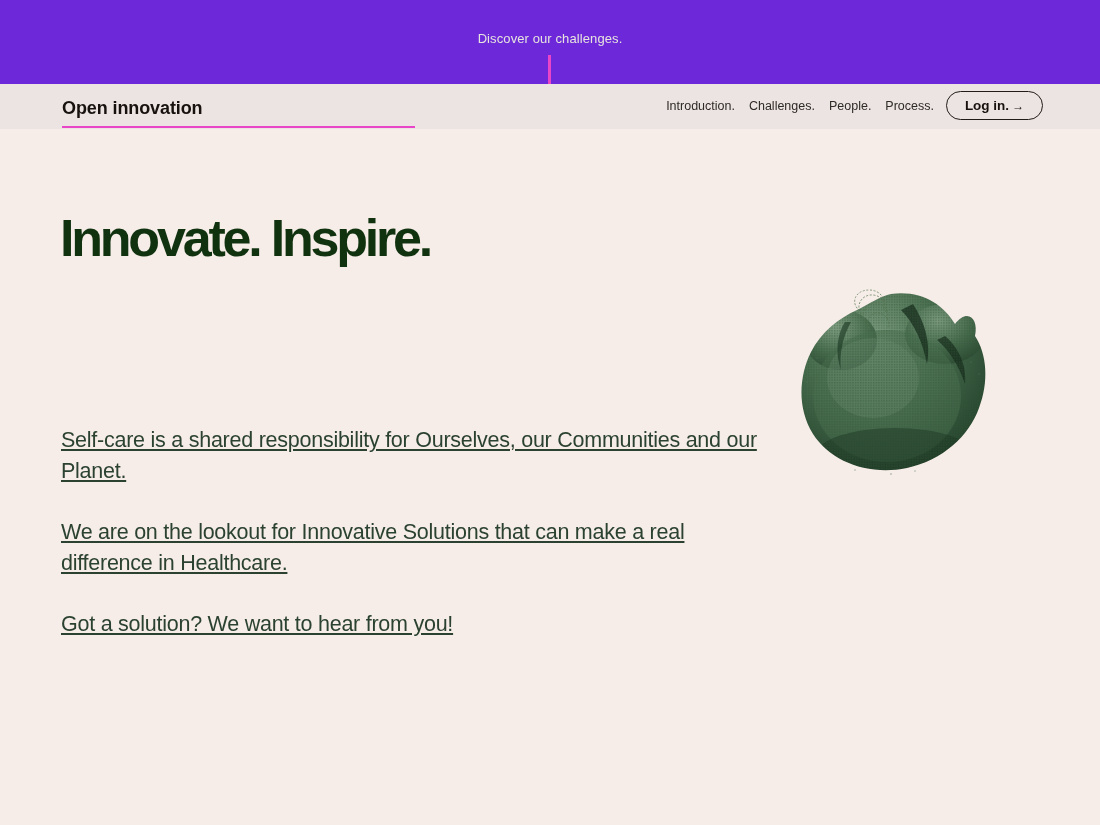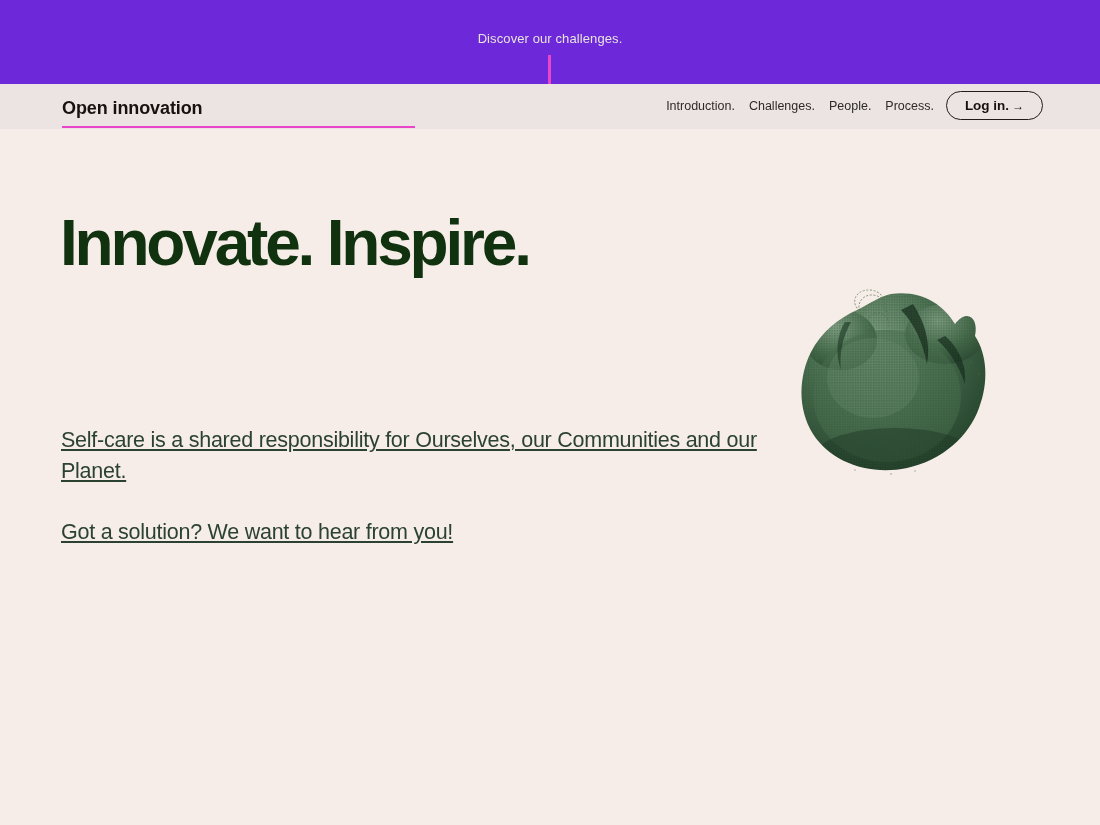--- a/index.html
+++ b/index.html
@@ -60,21 +60,21 @@
     font-size:13.5px; font-weight:bold; color:#18120f;
     cursor:pointer;
     font-family:"Liberation Sans", sans-serif;
   }
   .login-arrow{ font-size:12px; font-weight:normal; line-height:1; }
 
   
   .hero-heading{
     position:absolute; left:60px; top:214px;
     width:740px;
-    font-size:64px; font-weight:bold;
+    font-size:52px; font-weight:bold;
     line-height:.93;
     letter-spacing:-3.2px;
     color:#10320f;
   }
   .hero-heading .ln{ display:block; }
 
   .body-copy{
     position:absolute; left:61px; top:425px; width:715px;
     color:#2b4230;
     font-size:21.5px;
@@ -116,20 +116,21 @@
   <span>Log in.</span>
   <span class="login-arrow">→</span>
 </div>
 
 <div class="hero-heading">
   <span class="ln">Innovate. Inspire.</span>
 </div>
 
 <div class="body-copy">
   <p>Self-care is a shared responsibility for Ourselves, our Communities and our Planet.</p>
+  <p>We are on the lookout for Innovative Solutions that can make a real difference in Healthcare.</p>
   <p>Got a solution? We want to hear from you!</p>
 </div>
 
 <div class="globe-wrap">
   <svg viewBox="0 0 195 205" xmlns="http://www.w3.org/2000/svg">
     <defs>
       <pattern id="dots" width="2.6" height="2.6" patternUnits="userSpaceOnUse">
         <circle cx="0.75" cy="0.75" r="0.75" fill="#2f5536"></circle>
       </pattern>
       <radialGradient id="sphereShade" cx="40%" cy="30%" r="78%">

